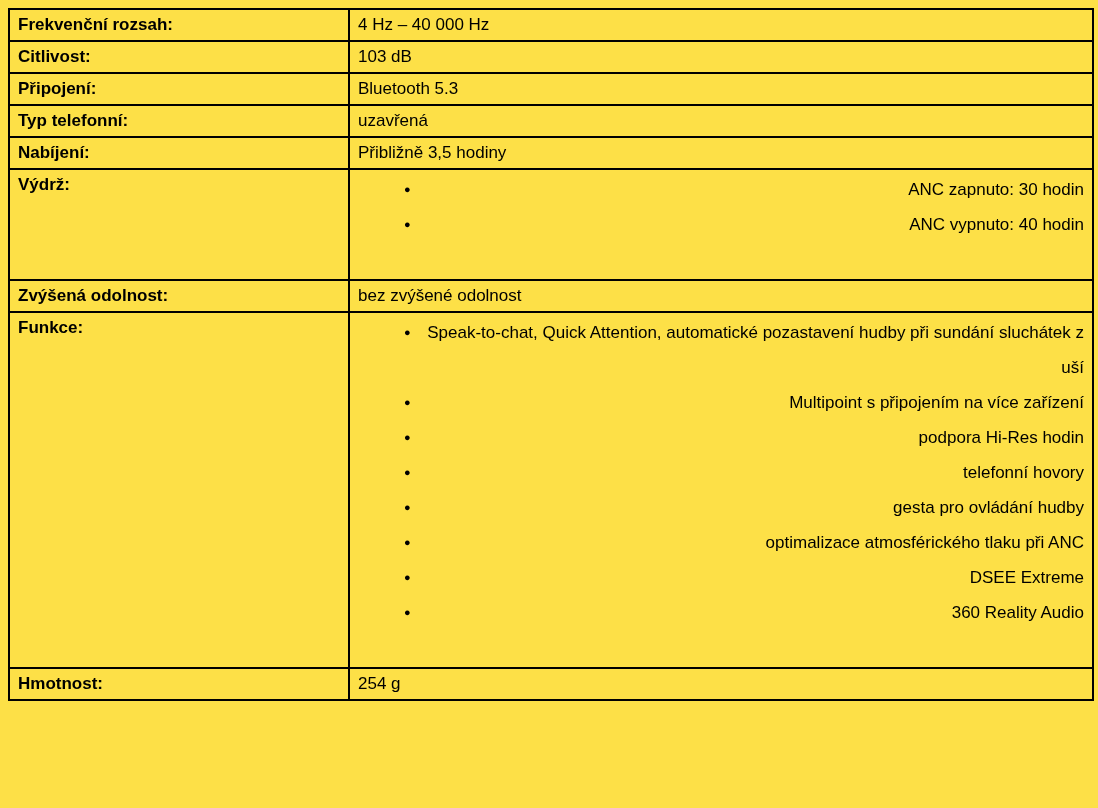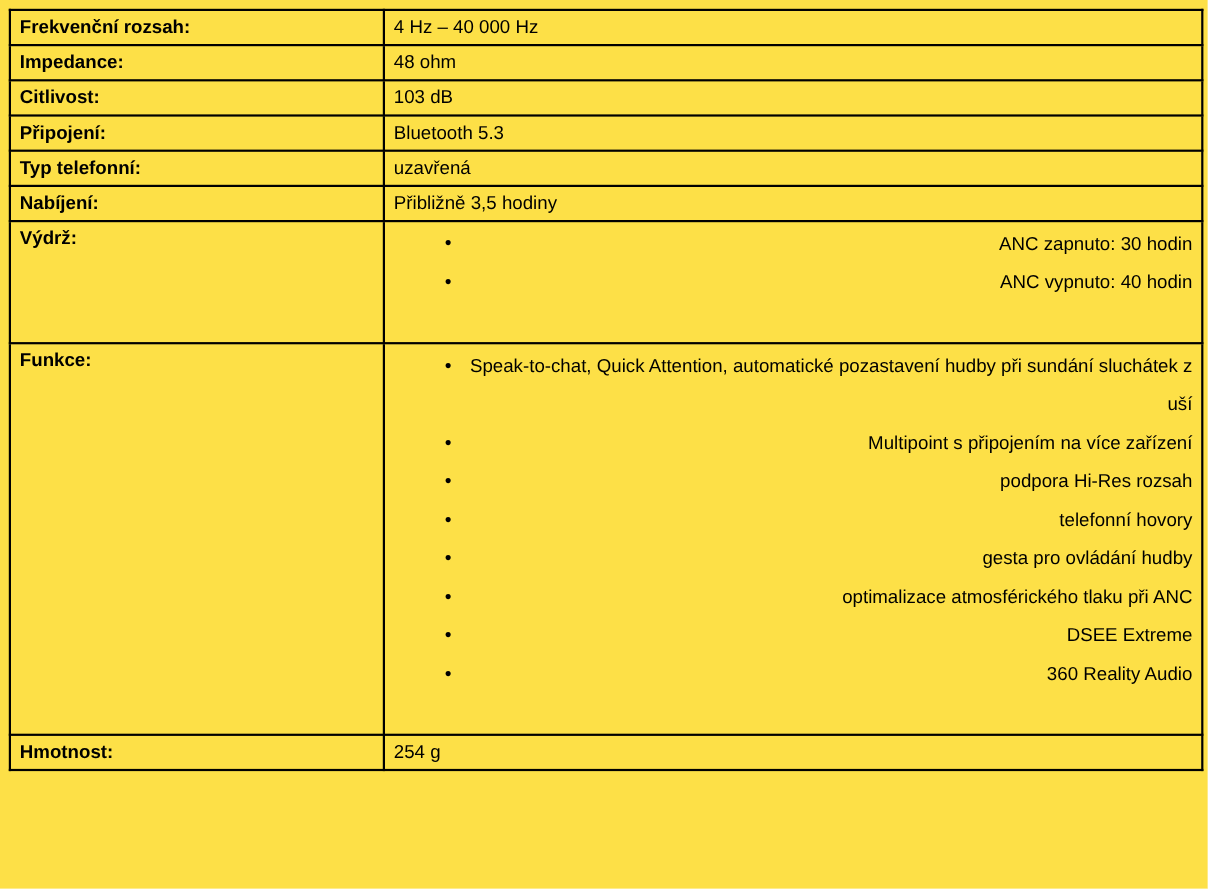--- a/index.html
+++ b/index.html
@@ -67,24 +67,20 @@
     <colgroup>
       <col class="col-label">
       <col class="col-value">
     </colgroup>
     <tbody>
       <tr class="single">
         <td class="label">Frekvenční rozsah:</td>
         <td class="value">4 Hz – 40 000 Hz</td>
       </tr>
       <tr class="single">
-        <td class="label">Impedance:</td>
-        <td class="value">48 ohm</td>
-      </tr>
-      <tr class="single">
         <td class="label">Citlivost:</td>
         <td class="value">103 dB</td>
       </tr>
       <tr class="single">
         <td class="label">Připojení:</td>
         <td class="value">Bluetooth 5.3</td>
       </tr>
       <tr class="single">
         <td class="label">Typ telefonní:</td>
         <td class="value">uzavřená</td>
@@ -95,27 +91,31 @@
       </tr>
       <tr class="bullets-row">
         <td class="label">Výdrž:</td>
         <td class="value">
           <ul class="bullets">
             <li>ANC zapnuto: 30 hodin</li>
             <li>ANC vypnuto: 40 hodin</li>
           </ul>
         </td>
       </tr>
+      <tr class="single">
+        <td class="label">Zvýšená odolnost:</td>
+        <td class="value">bez zvýšené odolnost</td>
+      </tr>
       <tr class="bullets-row">
         <td class="label">Funkce:</td>
         <td class="value">
           <ul class="bullets">
             <li>Speak-to-chat, Quick Attention, automatické pozastavení hudby při sundání sluchátek z uší</li>
             <li>Multipoint s připojením na více zařízení</li>
-            <li>podpora Hi-Res rozsah</li>
+            <li>podpora Hi-Res hodin</li>
             <li>telefonní hovory</li>
             <li>gesta pro ovládání hudby</li>
             <li>optimalizace atmosférického tlaku při ANC</li>
             <li>DSEE Extreme</li>
             <li>360 Reality Audio</li>
           </ul>
         </td>
       </tr>
       <tr class="single">
         <td class="label">Hmotnost:</td>

